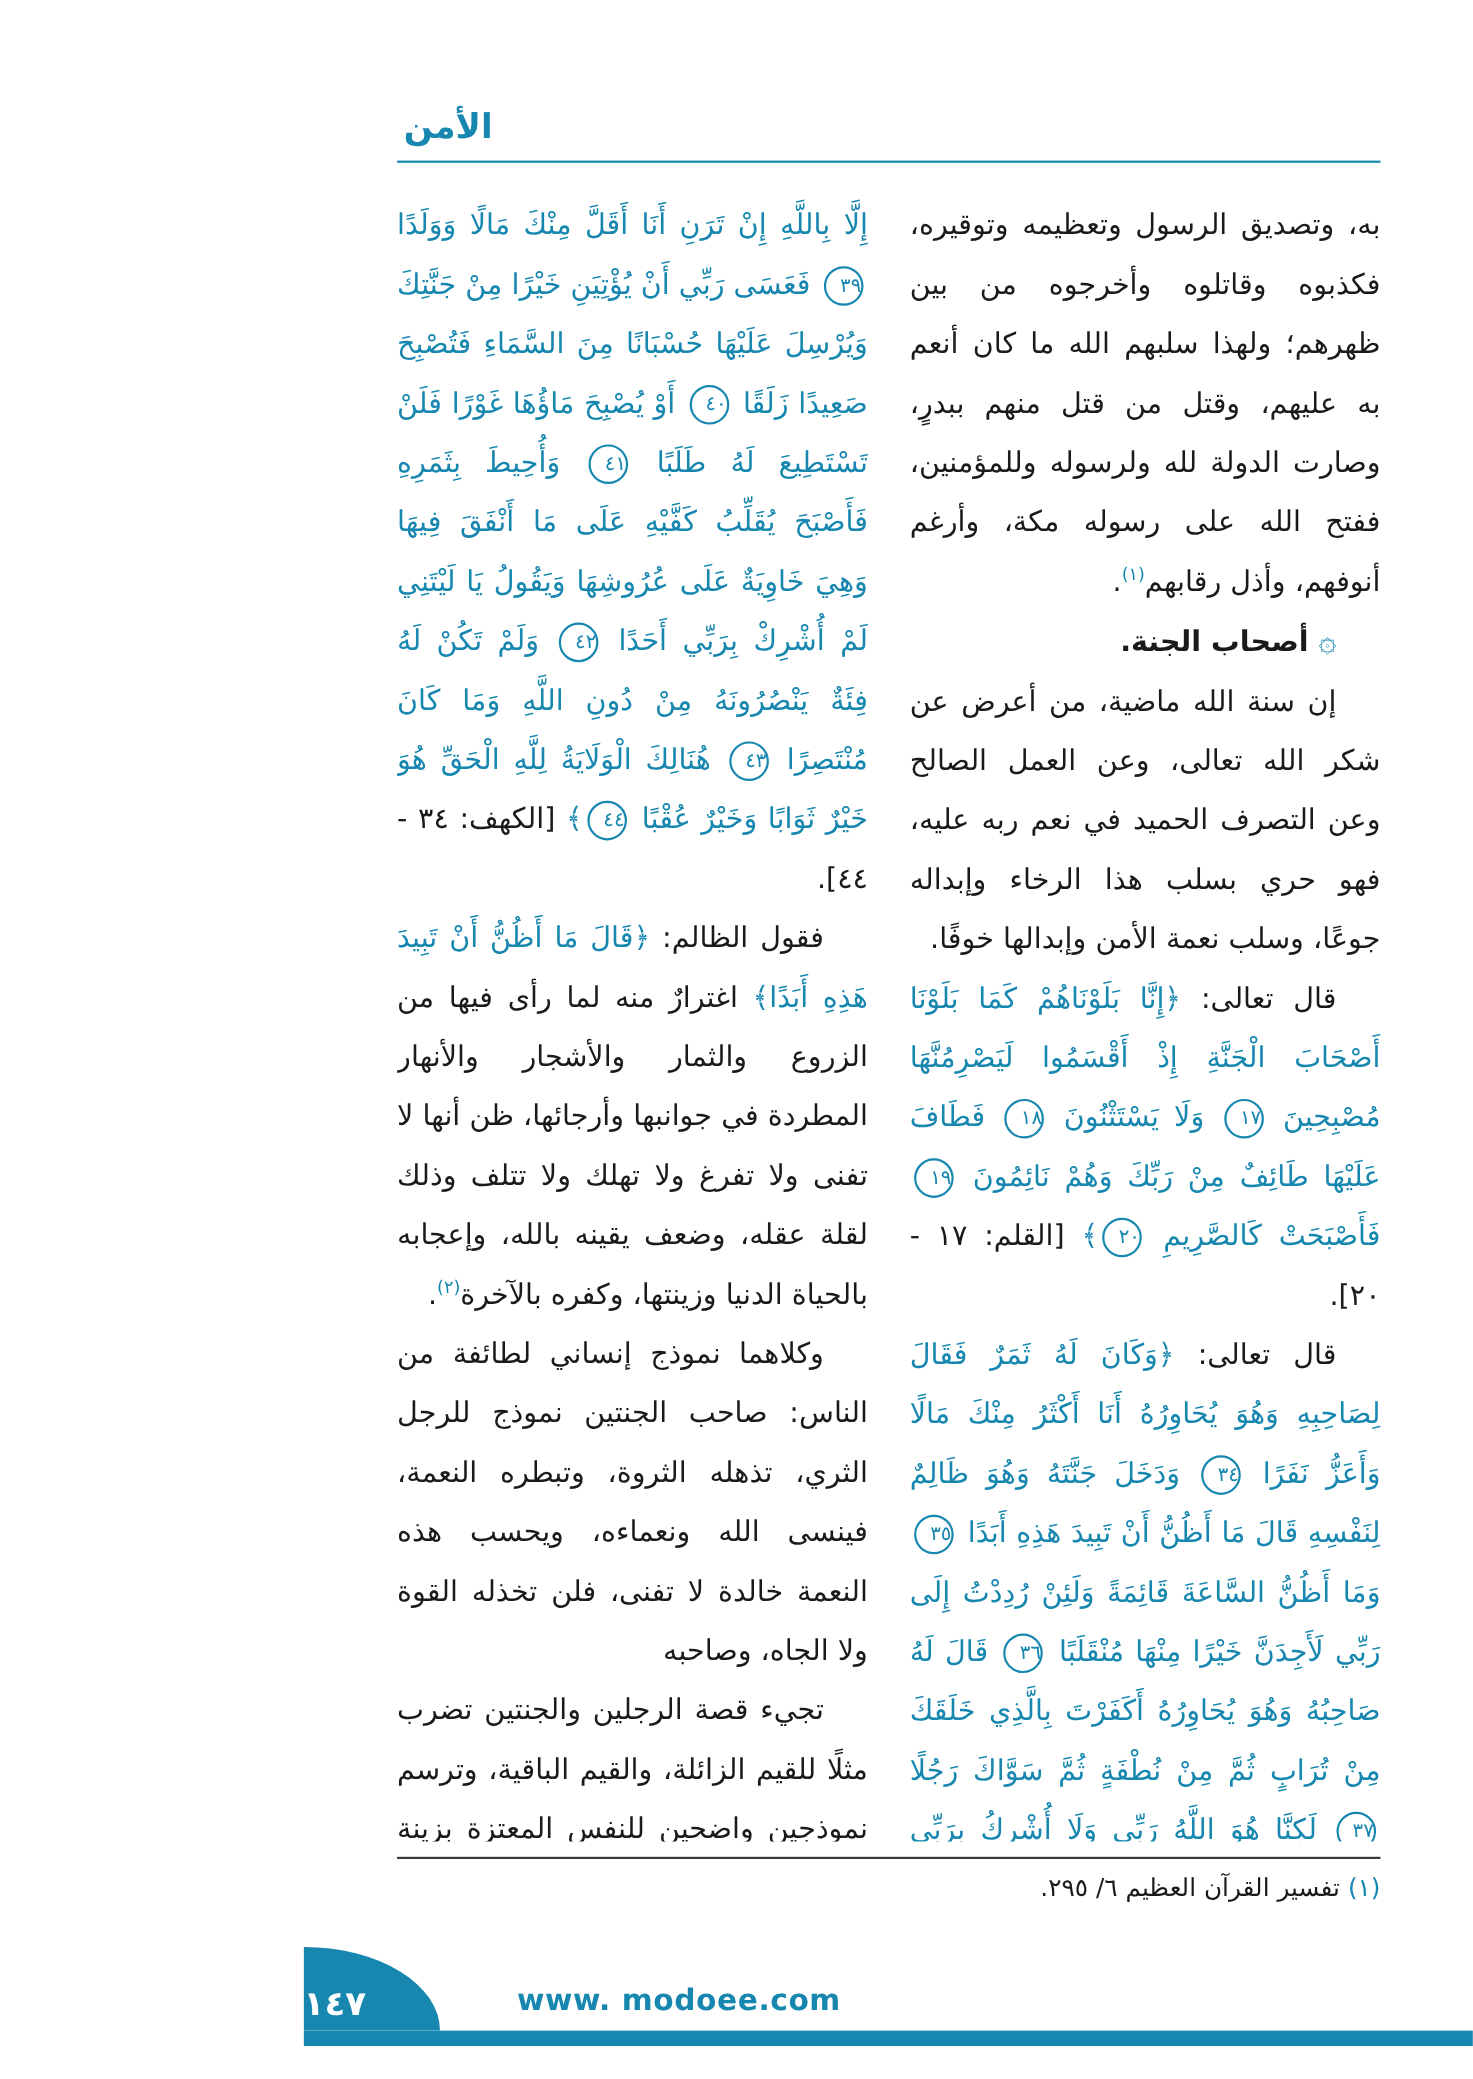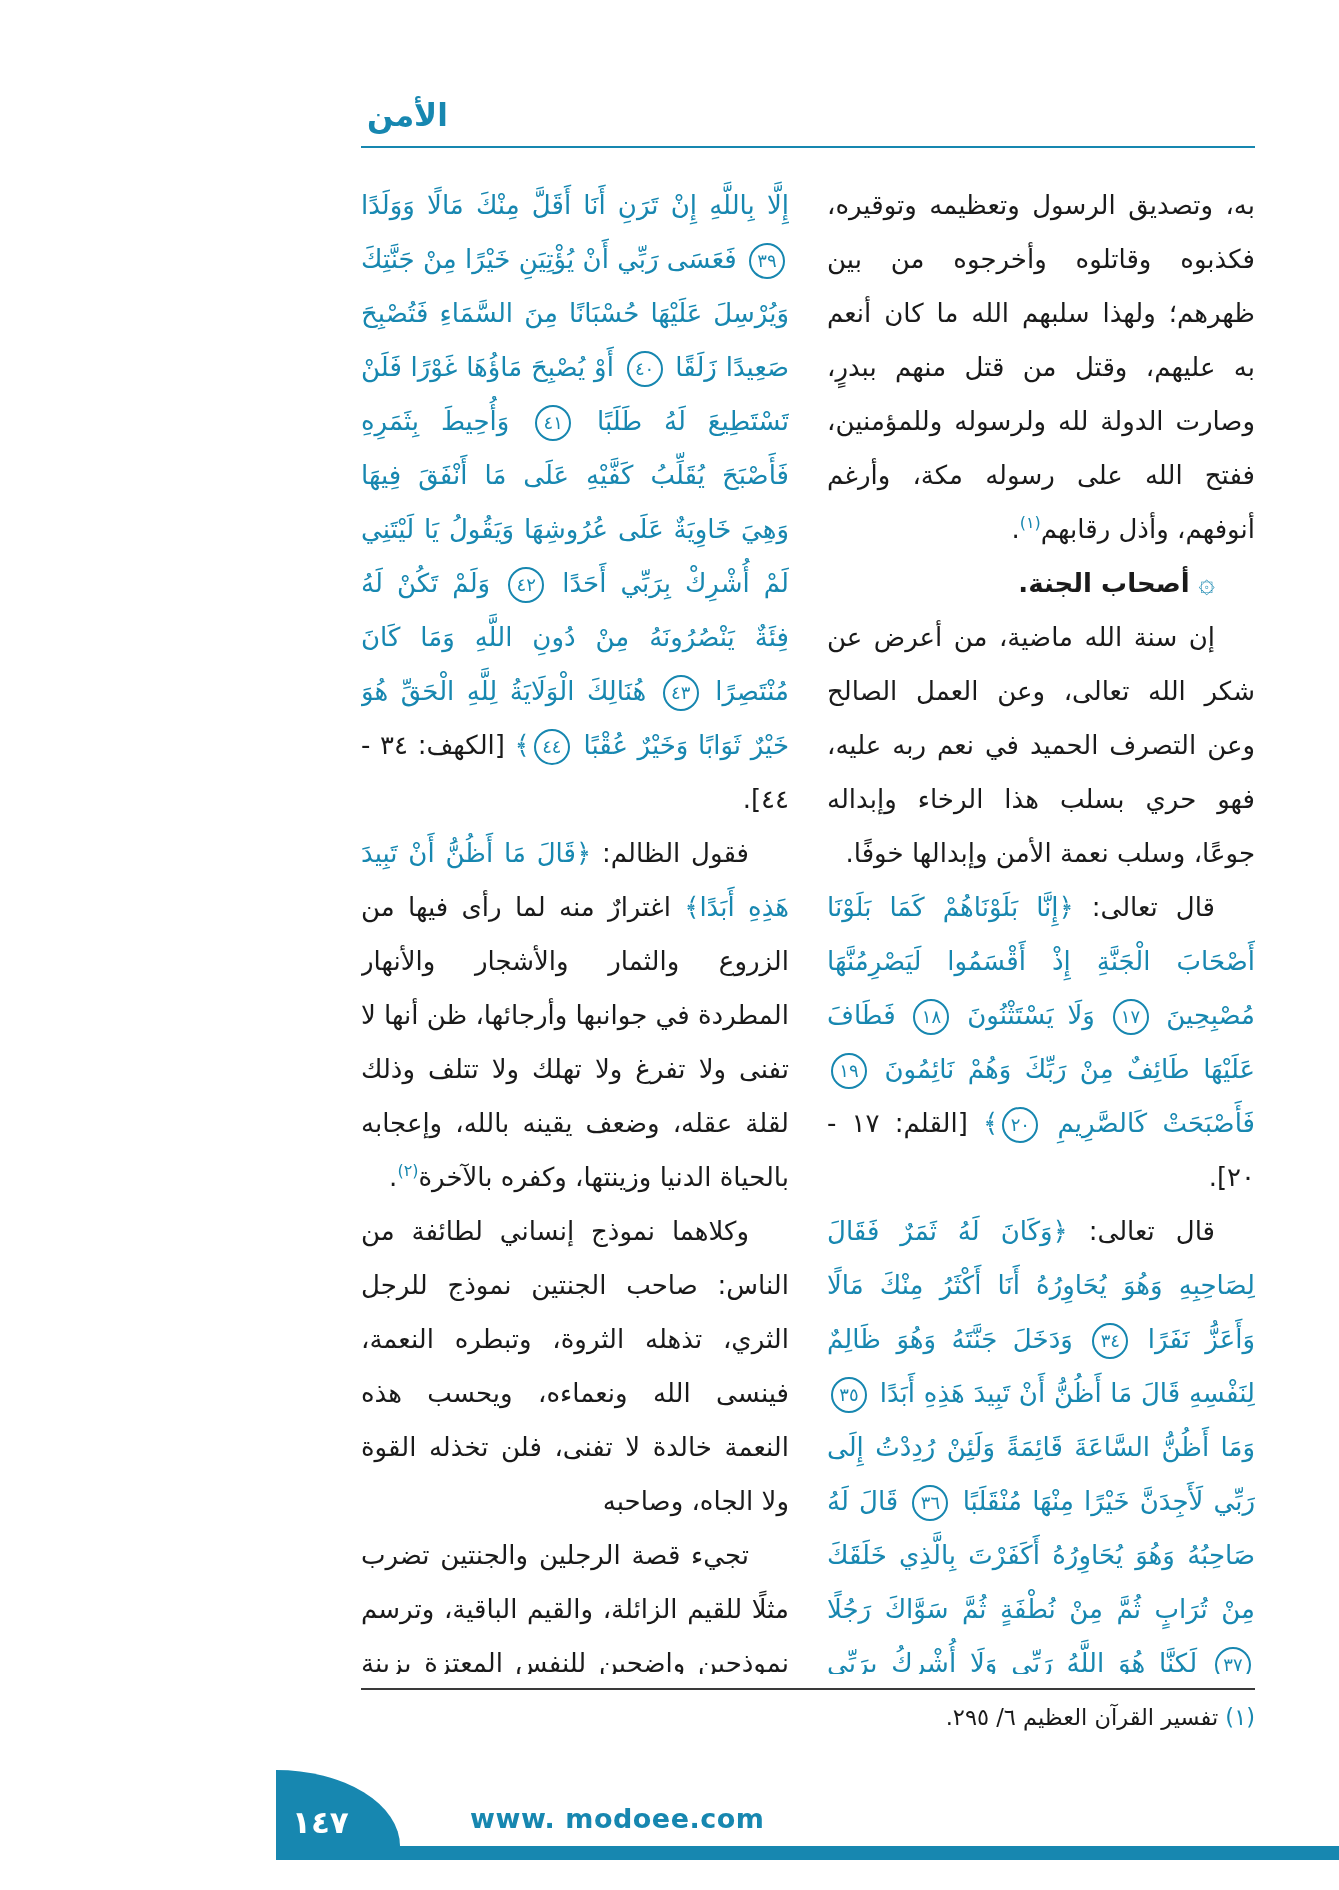--- a/index.html
+++ b/index.html
@@ -58,21 +58,20 @@
     line-height:0;
   }
   .seg-vn{
     display:inline-block;
     width:36px; height:36px;
     line-height:32px;
     border:2px solid var(--accent);
     border-radius:50%;
     color:var(--accent);
     font-size:18px;
-    text-align:center;
     vertical-align:middle;
     margin:0 4px;
     text-indent:0;
   }
   
   .footnotes{
     position:absolute; right:84px; left:85px; top:1688px;
     border-top:2px solid #3a3a3a;
     padding-top:14px;
     display:flex; gap:38px;
@@ -87,21 +86,21 @@
     height:14px;
     background:var(--accent);
   }
   .swoosh{
     position:absolute; left:0; bottom:44px;
     width:124px; height:76px;
     background:var(--accent);
     border-top-right-radius:124px 76px;
   }
   .pagenum{
-    position:absolute; left:16px; bottom:6px;
+    position:absolute; left:0; bottom:6px;
     color:#ffffff;
     font-size:31px;
     font-weight:bold;
   }
   .website{
     position:absolute; left:166px; bottom:56px;
     direction:ltr; unicode-bidi:embed;
     color:var(--accent);
     font-size:27px;
     font-weight:bold;

